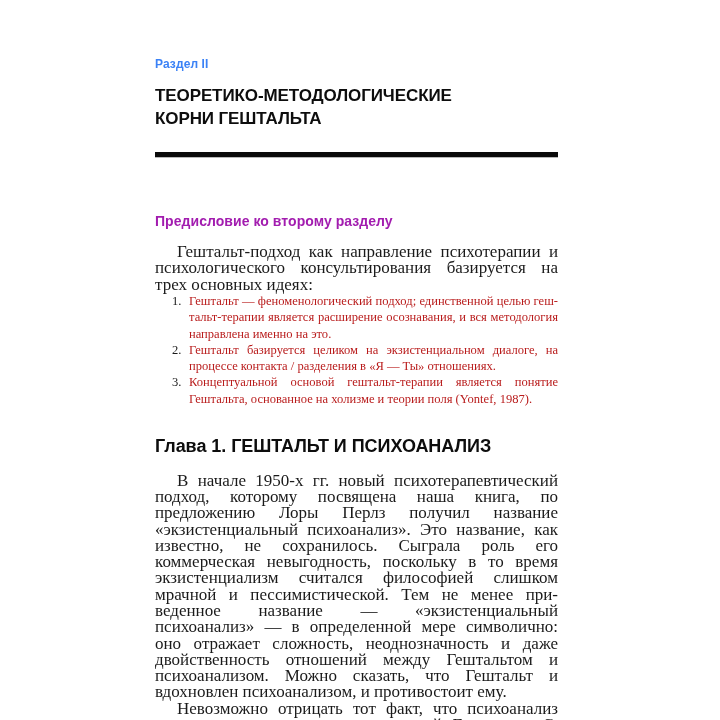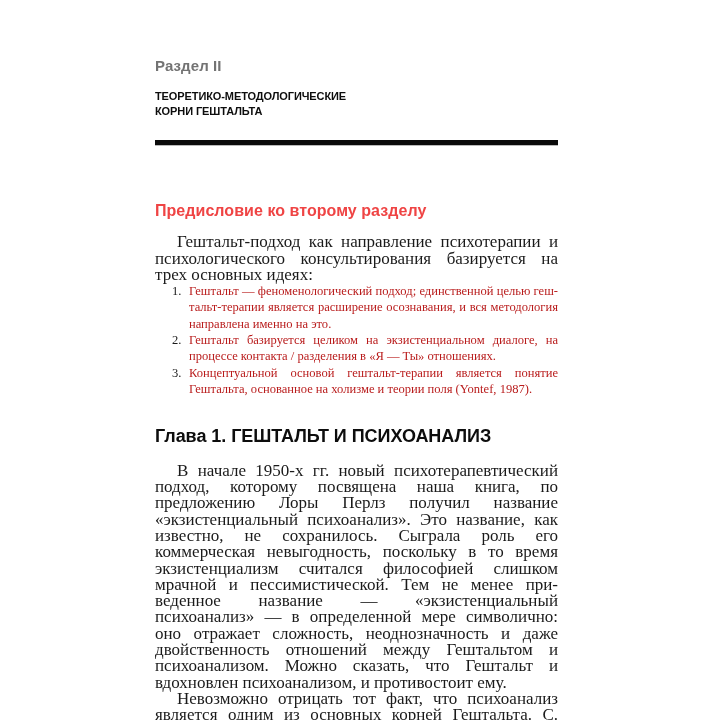--- a/index.html
+++ b/index.html
@@ -27,31 +27,31 @@
   }
 
   
   .part-block {
     padding-top: 57px;
   }
 
   .part-label {
     font-family: "Liberation Sans", sans-serif;
     font-weight: bold;
-    font-size: 15px;
+    font-size: 12px;
     line-height: 1.2;
-    color: #737373;
+    color: #3b82f6;
     letter-spacing: 0.1px;
     margin: 0 0 14px 0;
   }
 
   .part-title {
     font-family: "Liberation Sans", sans-serif;
     font-weight: bold;
-    font-size: 11px;
+    font-size: 17px;
     line-height: 1.32;
     color: #0d0d0d;
     letter-spacing: -0.1px;
     margin: 0;
     white-space: pre-line;
   }
 
   
   .title-rule {
     margin-top: 22px;
@@ -62,23 +62,23 @@
   }
 
   
   .preface-block {
     margin-top: 55px;
   }
 
   .sub-heading {
     font-family: "Liberation Sans", sans-serif;
     font-weight: bold;
-    font-size: 16px;
+    font-size: 14px;
     line-height: 1.2;
-    color: #ef4444;
+    color: #a21caf;
     letter-spacing: 0.05px;
     margin: 0 0 14px 0;
   }
 
   
   .body-text {
     font-family: "Liberation Serif", serif;
     font-size: 17px;
     line-height: 16.3px;
     color: #1a1a1a;

